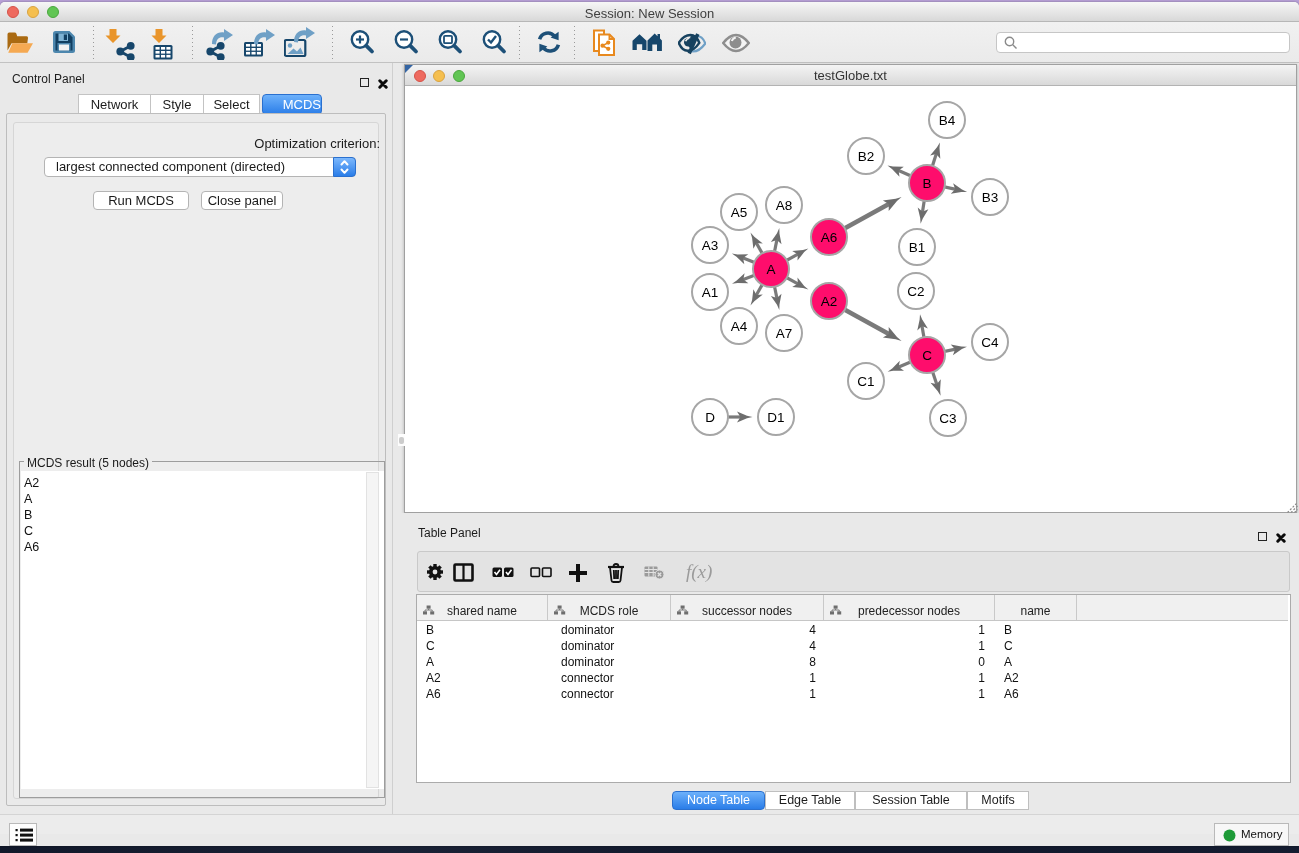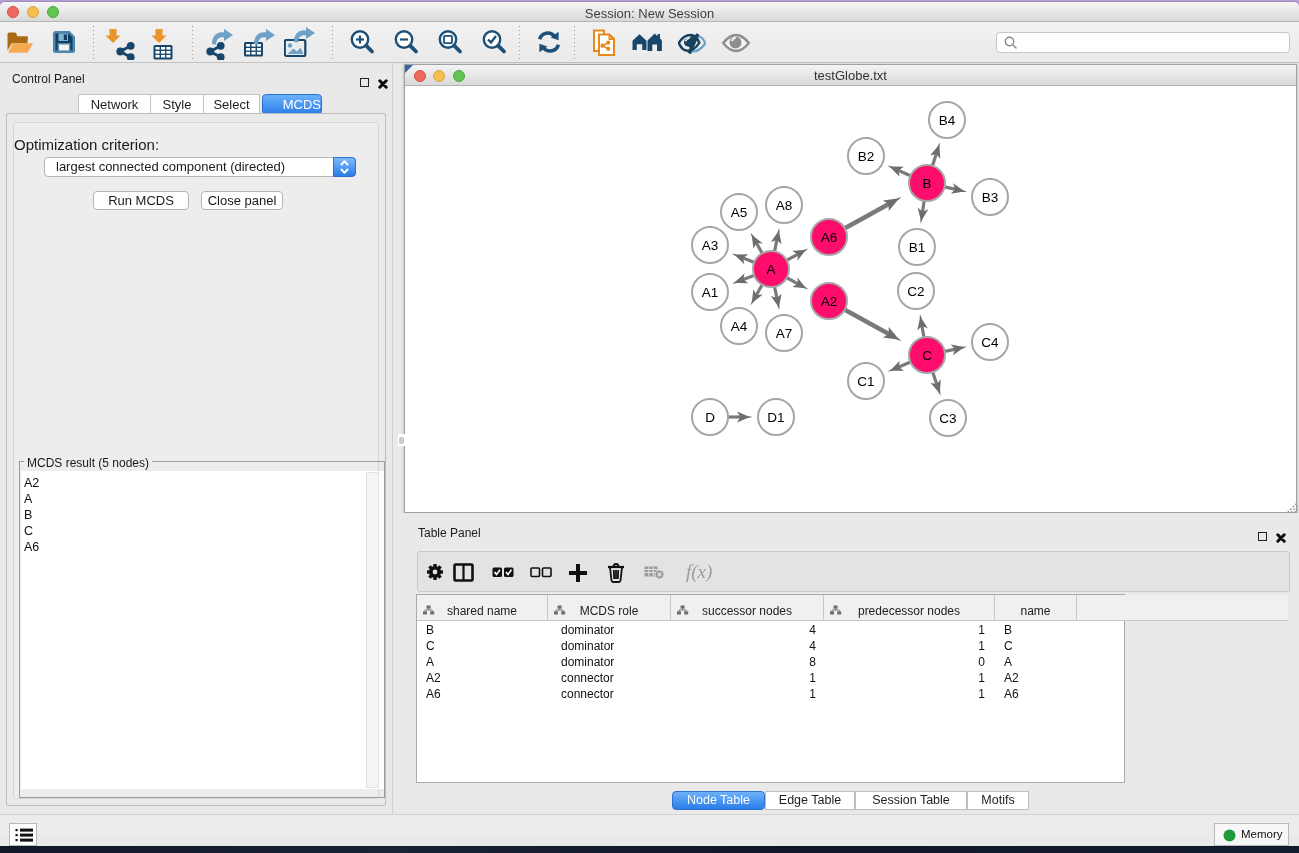--- a/index.html
+++ b/index.html
@@ -22,39 +22,39 @@
 
 #cpanel { left:0; top:63px; width:393px; height:751px; background:#e9e9e9; border-right:1px solid #cfcfcf; }
 .paneltitle { font-size:12px; color:#1c1c1c; }
 .winbtns { position:absolute; }
 .fbtn { display:inline-block; width:9px; height:9px; border:1.5px solid #222; margin-right:9px; vertical-align:middle; }
 .xbtn { display:inline-block; font-size:12px; font-weight:bold; color:#111; vertical-align:middle; }
 .tab { position:absolute; height:21px; background:#fff; border:1px solid #c3c3c3; font-size:13px; color:#1c1c1c; text-align:center; line-height:19px; }
 .tabsel { background:linear-gradient(#6db1fb,#2a7de8); color:#fff; border:1px solid #2a70cf; border-radius:4px; }
 #tabpane { left:6px; top:113px; width:380px; height:693px; background:#eaeaea; border:1px solid #bdbdbd; border-radius:2px; }
 #innerpanel { left:6px; top:8px; width:366px; height:677px; background:#ededed; border:1px solid #d6d6d6; border-radius:3px; }
-#optlabel { left:0; top:13px; width:366px; text-align:left; font-size:15px; color:#1a1a1a; }
+#optlabel { left:0; top:13px; width:366px; text-align:right; font-size:13px; color:#1a1a1a; }
 #dropdown { left:30px; top:34px; width:312px; height:20px; background:#fff; border:1px solid #b4b4b4; border-radius:4px; font-size:13px; color:#1a1a1a; line-height:17px; padding-left:11px; }
 #dropbtn { right:-1px; top:-1px; width:23px; height:20px; border-radius:0 4px 4px 0; background:linear-gradient(#7cb8fd,#2a7de8); border:1px solid #2a70cf; }
 .pbtn { position:absolute; height:19px; background:#fff; border:1px solid #b4b4b4; border-radius:4px; font-size:13px; color:#1a1a1a; text-align:center; line-height:17px; }
 #groupbox { left:5px; top:338px; width:366px; height:337px; border:1px solid #9d9d9d; }
 #grouplegend { left:4px; top:-6px; background:#ededed; font-size:12px; color:#1a1a1a; padding:0 3px; }
 #mcdslist { left:1px; top:9px; width:363px; height:318px; background:#fff; font-size:12.5px; color:#111; line-height:16px; padding:4px 0 0 3px; }
 #mcdsscroll { right:5px; top:1px; width:13px; height:316px; background:#f5f5f5; border:1px solid #e2e2e2; }
 
 #netwin { left:404px; top:64px; width:893px; height:449px; background:#fff; border:1px solid #a0a0a0; box-shadow:0 1px 3px rgba(0,0,0,.25); }
 #nettitle { left:0; top:0; width:891px; height:21px; background:linear-gradient(#f4f4f4,#d9d9d9); border-bottom:1px solid #b3b3b3; }
 #nettitle .tl { top:5px; } #nettitle .t1 { left:9px;  background:#ee6a5f; border:0.5px solid #d55249; }
 #nettitle .t2 { left:28px; background:#f5bf4f; border:0.5px solid #d9a340; }
 #nettitle .t3 { left:48px; background:#61c554; border:0.5px solid #4aa73e; }
 #nettitletext { left:0; top:3px; width:891px; text-align:center; font-size:13px; color:#333; }
 
 #tablepanel { left:394px; top:513px; width:905px; height:301px; background:#e9e9e9; }
 #ttoolbar { left:23px; top:38px; width:873px; height:41px; background:#e3e3e3; border:1px solid #c9c9c9; border-radius:3px; }
-#ttable { left:22px; top:81px; width:709px; height:189px; background:#fff; border:1px solid #ababab; }
+#ttable { left:22px; top:81px; width:875px; height:189px; background:#fff; border:1px solid #ababab; }
 #thead { left:0; top:0; width:871px; height:26px; background:#f0f0f0; border-bottom:1px solid #c6c6c6; }
 .thcell { position:absolute; top:0; height:25px; font-size:12px; color:#222; text-align:center; line-height:32px; border-right:1px solid #c9c9c9; }
 .trow { position:absolute; font-size:12px; color:#111; height:16px; line-height:16px; }
 .btab { position:absolute; top:278px; height:19px; background:#fff; border:1px solid #bfbfbf; font-size:12.5px; color:#1c1c1c; text-align:center; line-height:17px; }
 .btabsel { background:linear-gradient(#6db1fb,#2a7de8); color:#fff; border:1px solid #2a70cf; border-radius:4px; }
 
 #statusbar { left:0; top:814px; width:1299px; height:20px; background:#ececec; border-top:1px solid #d4d4d4; }
 #listbtn { left:9px; top:8px; width:28px; height:23px; background:#fdfdfd; border:1px solid #b9b9b9; }
 #membtn { left:1214px; top:8px; width:75px; height:23px; background:#f7f7f7; border:1px solid #b9b9b9; font-size:11.5px; color:#111; }
 </style>

